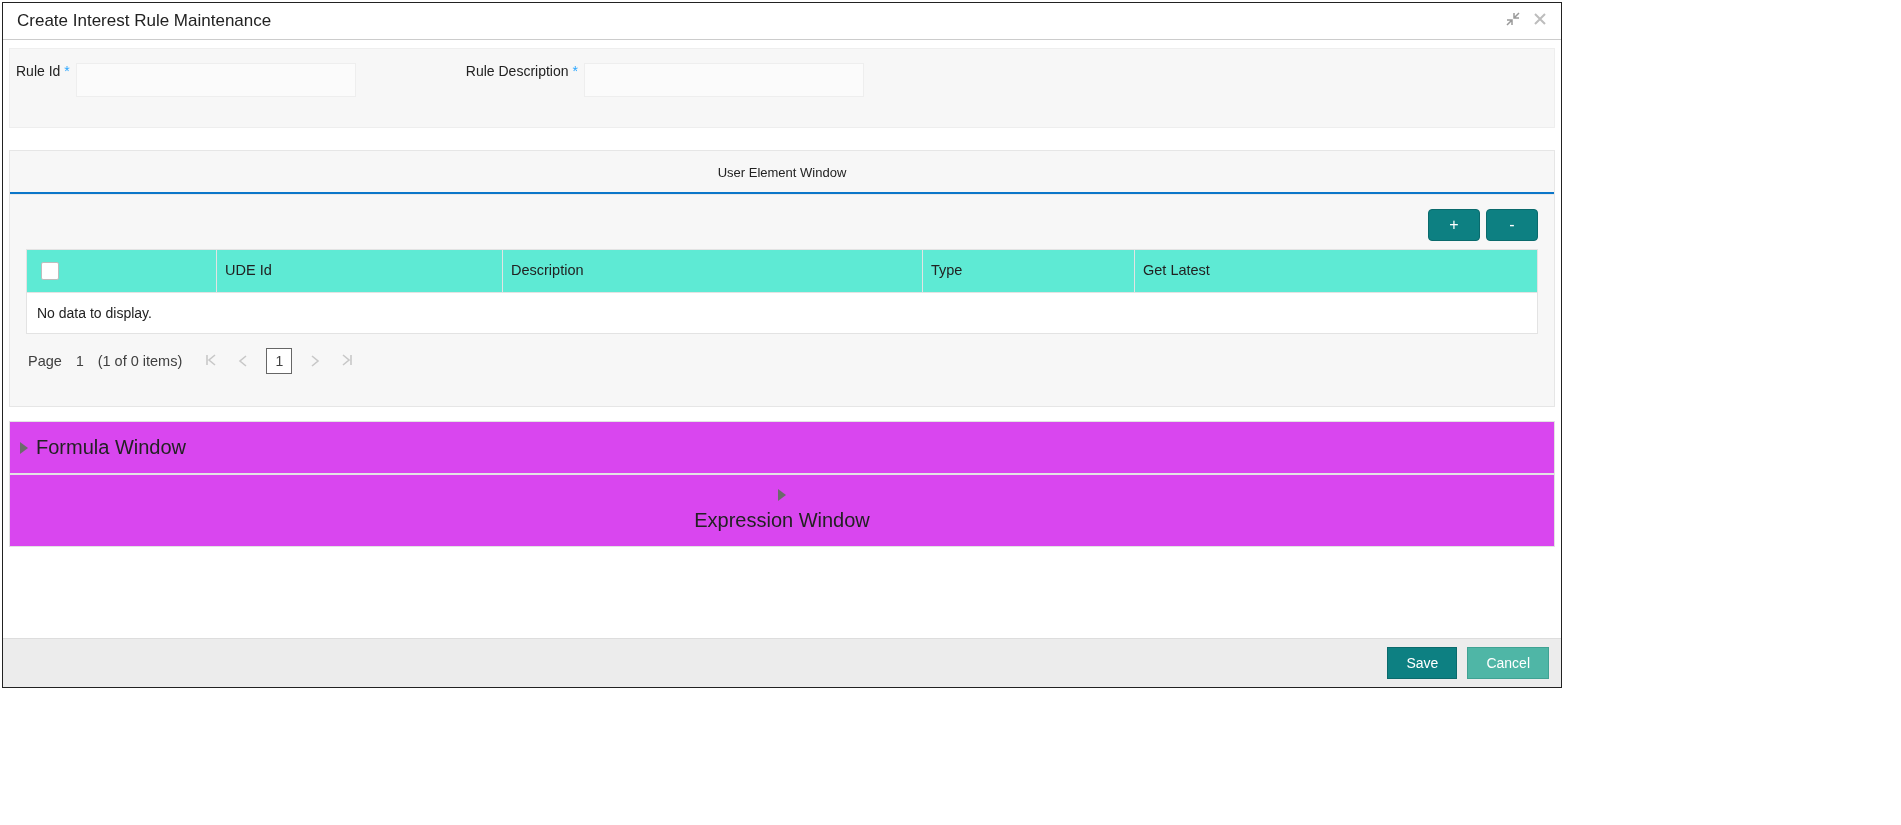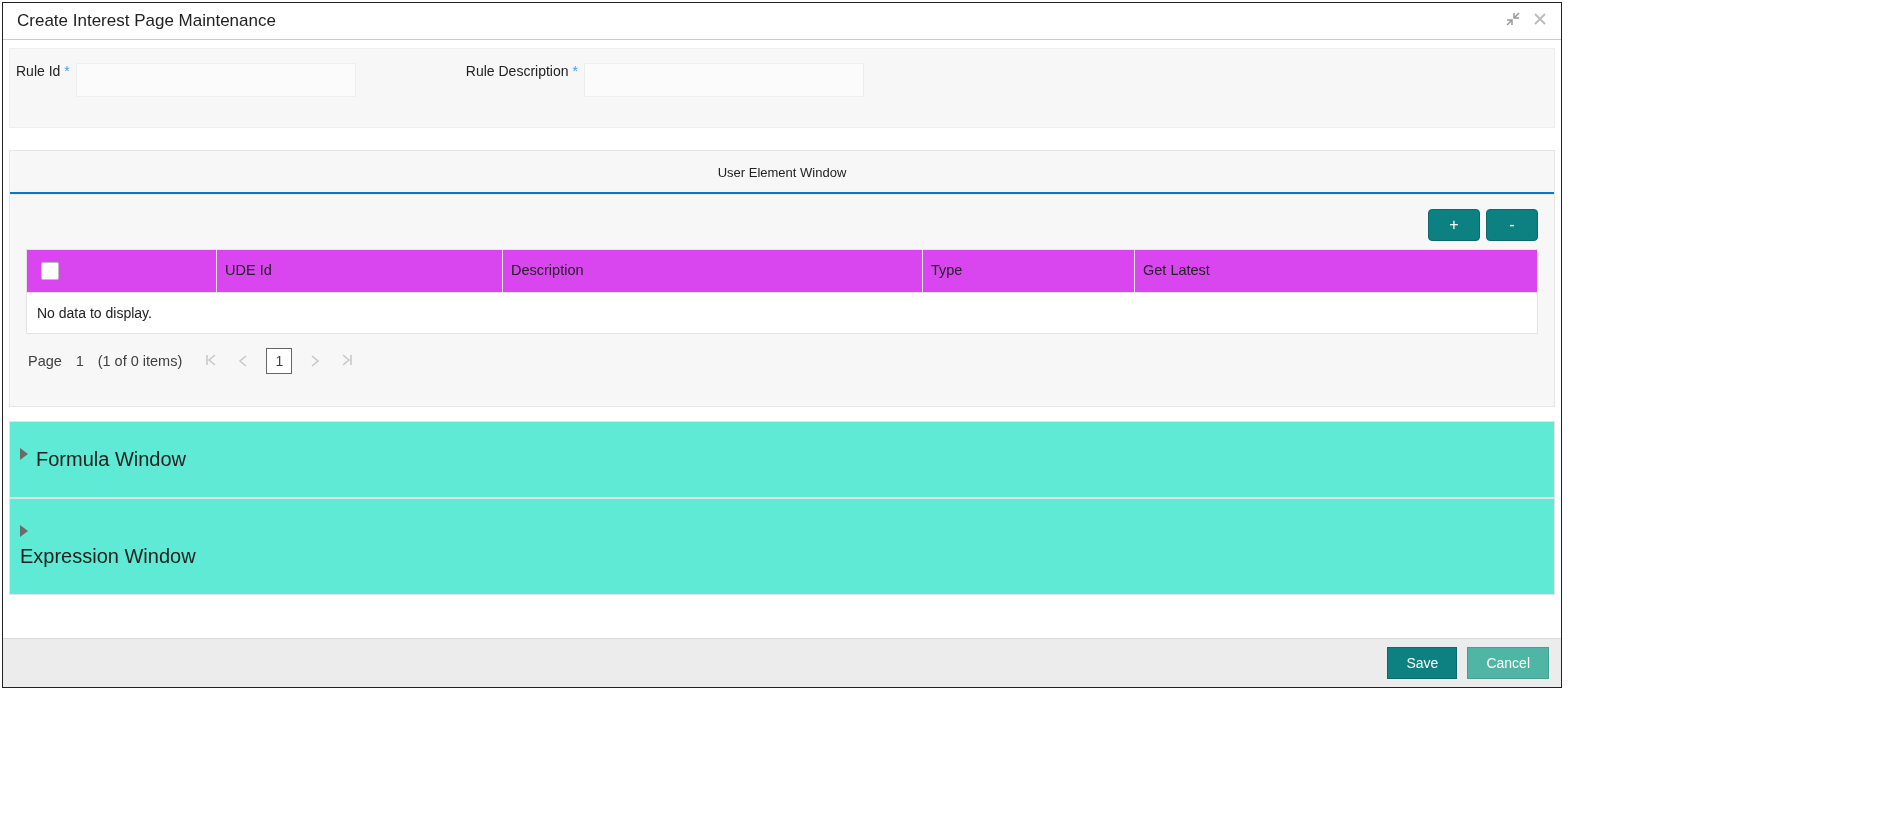--- a/index.html
+++ b/index.html
@@ -87,21 +87,21 @@
     border-radius:4px;
     cursor:pointer;
   }
   .grid {
     border:1px solid #e3e3e3;
     background:#fff;
     margin:0 4px;
   }
   .grid-head {
     display:flex;
-    background:#d946ef;
+    background:#5eead4;
     border-bottom:1px solid #e3e3e3;
     font-size:14.5px;
     color:#222;
   }
   .gh-cell { padding:12px 8px; border-right:1px solid #e3e3e3; }
   .gh-check { width:190px; display:flex; align-items:center; justify-content:flex-start; padding-left:14px;}
   .gh-cell:last-child{border-right:none;}
   .cb {
     width:18px; height:18px; border:1px solid #bdbdbd; border-radius:2px; background:#fff;
     display:inline-block;
@@ -122,24 +122,24 @@
     width:18px; text-align:center;
   }
   .pnum-box {
     border:1px solid #666;
     width:26px; height:26px;
     display:flex; align-items:center; justify-content:center;
     font-size:14px;
     background:#fff;
   }
   .collapse-section {
-    background:#5eead4;
+    background:#d946ef;
     border:1px solid #e3e3e3;
-    padding:26px 10px;
-    display:flex; align-items:flex-start; gap:8px;
+    padding:14px 10px;
+    display:flex; align-items:center; gap:8px;
     font-size:20px;
     cursor:pointer;
     margin-top:0;
   }
   .collapse-section + .collapse-section { margin-top:0;flex-direction:column; }
   .tri {
     display:inline-block; width:0; height:0;
     border-top:6px solid transparent;
     border-bottom:6px solid transparent;
     border-left:8px solid #6b6b6b;
@@ -164,21 +164,21 @@
   .col-desc{width:420px;}
   .col-type{width:212px;}
   .col-latest{flex:1;}
 </style>
 </head>
 <body>
 
 <div class="window">
 
   <div class="titlebar">
-    <div>Create Interest Page Maintenance</div>
+    <div>Create Interest Rule Maintenance</div>
     <div class="title-actions">
       <span class="icon">
         <svg width="16" height="16" viewBox="0 0 16 16">
             <path d="M2 9 L7 9 L7 14 M7 9 L2 14 M14 7 L9 7 L9 2 M9 7 L14 2" stroke="#9a9a9a" stroke-width="1.5" fill="none"></path>
           </svg>
       </span>
       <span class="icon">
         <svg width="14" height="14" viewBox="0 0 14 14">
             <path d="M2 2 L12 12 M12 2 L2 12" stroke="#bdbdbd" stroke-width="2"></path>
           </svg>

